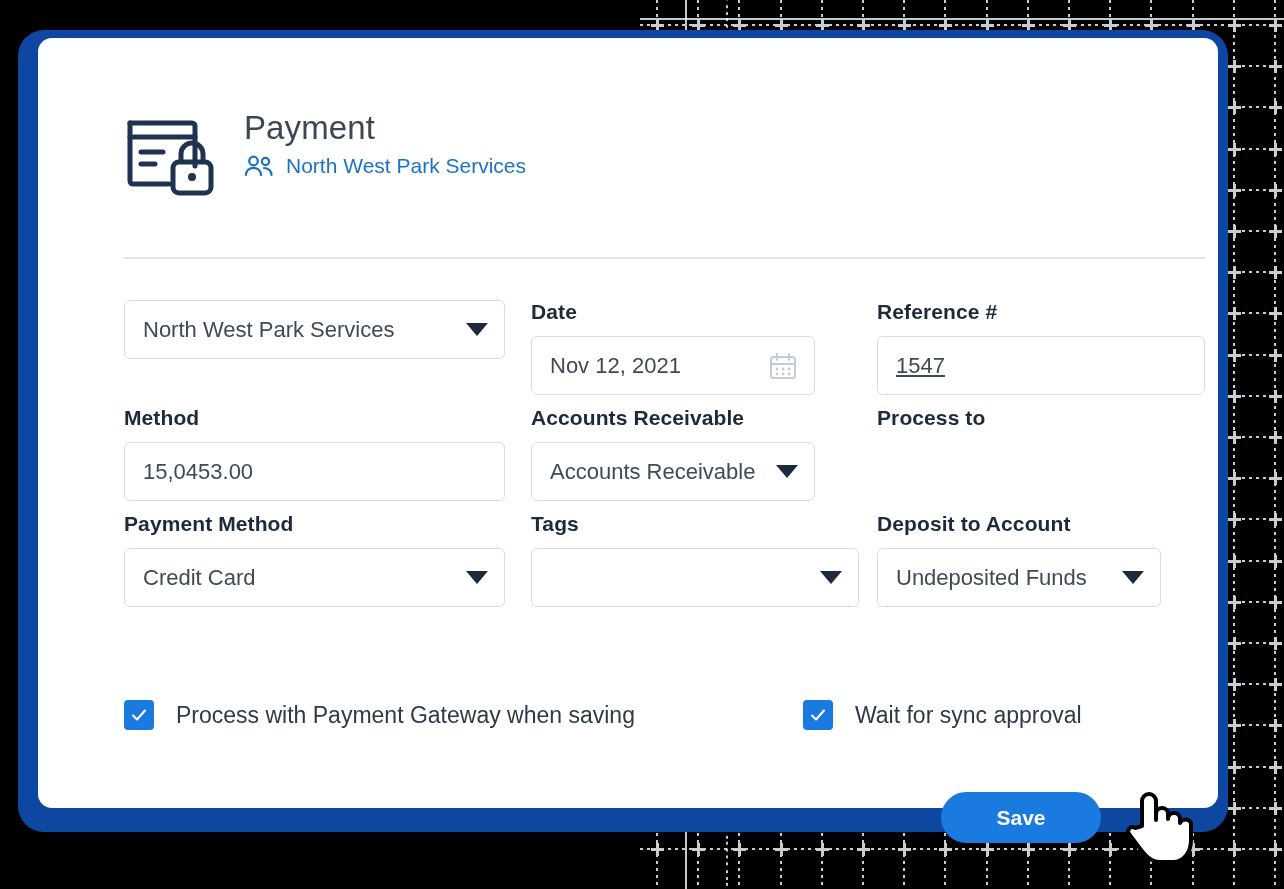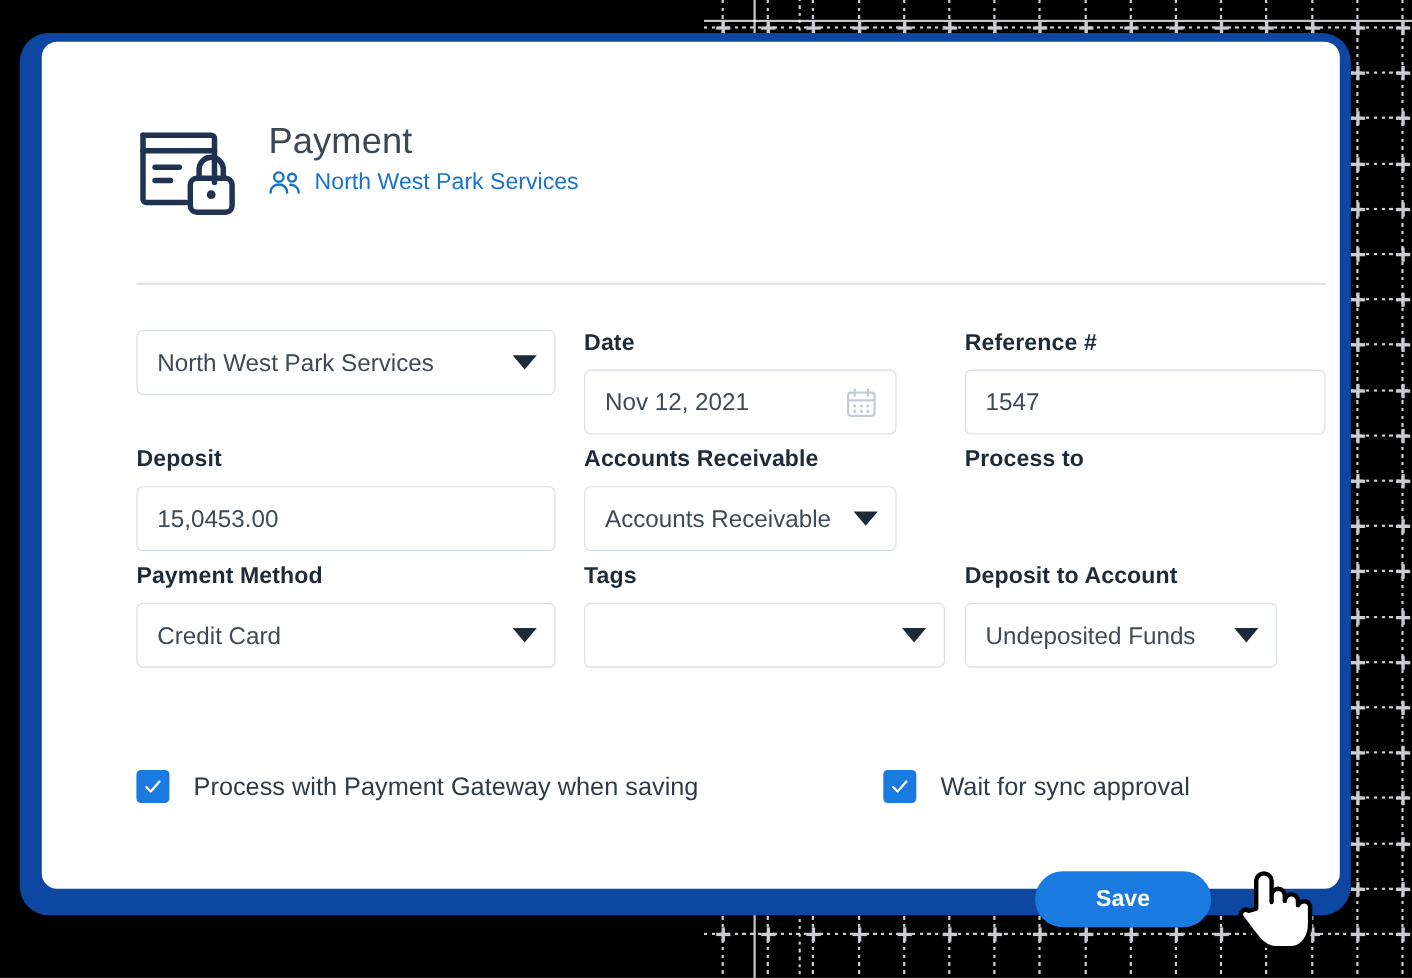--- a/index.html
+++ b/index.html
@@ -159,21 +159,21 @@
     background: #fff;
     display: flex;
     align-items: center;
     padding: 0 16px 0 18px;
     font-size: 22px;
     color: #3f4a57;
     position: relative;
   }
   .control.w-sel-1 { width: 381px; }
   .control.w-sel-2 { width: 284px; }
-  .control.w-sel-3 { width: 328px; }
+  .control.w-sel-3 { width: 328px; text-decoration: underline; }
 
   .control .value { flex: 1 1 auto; white-space: nowrap; overflow: hidden; }
 
   .caret {
     width: 0; height: 0;
     border-left: 11px solid transparent;
     border-right: 11px solid transparent;
     border-top: 13px solid #1c2a3a;
     flex: 0 0 auto;
     margin-left: 10px;
@@ -704,21 +704,21 @@
         <div class="cell">
           <label class="field-label">Reference #</label>
           <div class="control w-sel-3">
             <span class="value">1547</span>
           </div>
         </div>
       </div>
 
       <div class="form-row">
         <div class="cell">
-          <label class="field-label">Deposit</label>
+          <label class="field-label">Method</label>
           <div class="control w-sel-1">
             <span class="value">15,0453.00</span>
           </div>
         </div>
         <div class="cell">
           <label class="field-label">Accounts Receivable</label>
           <div class="control w-sel-2">
             <span class="value">Accounts Receivable</span>
             <span class="caret"></span>
           </div>

